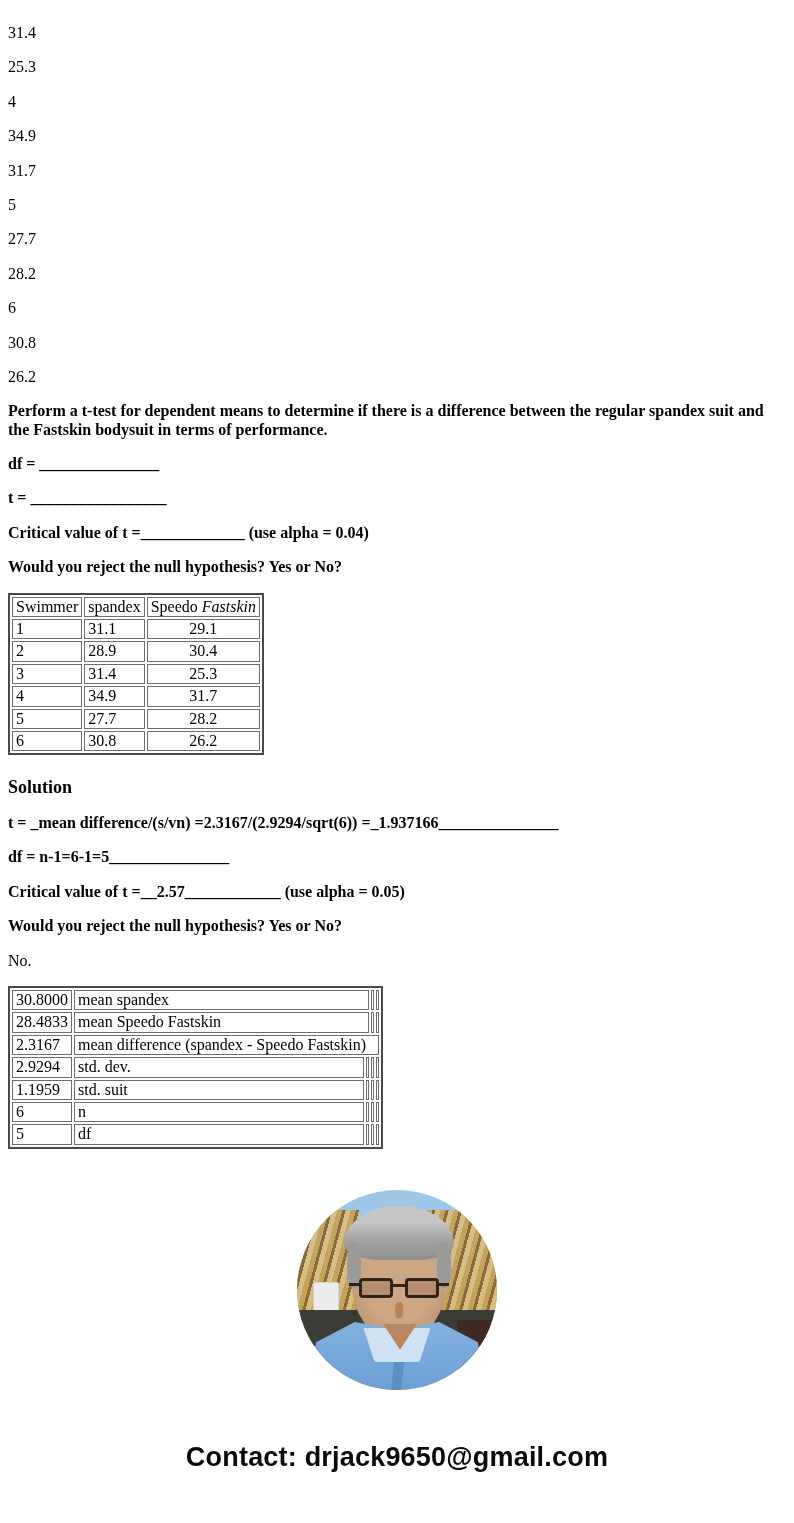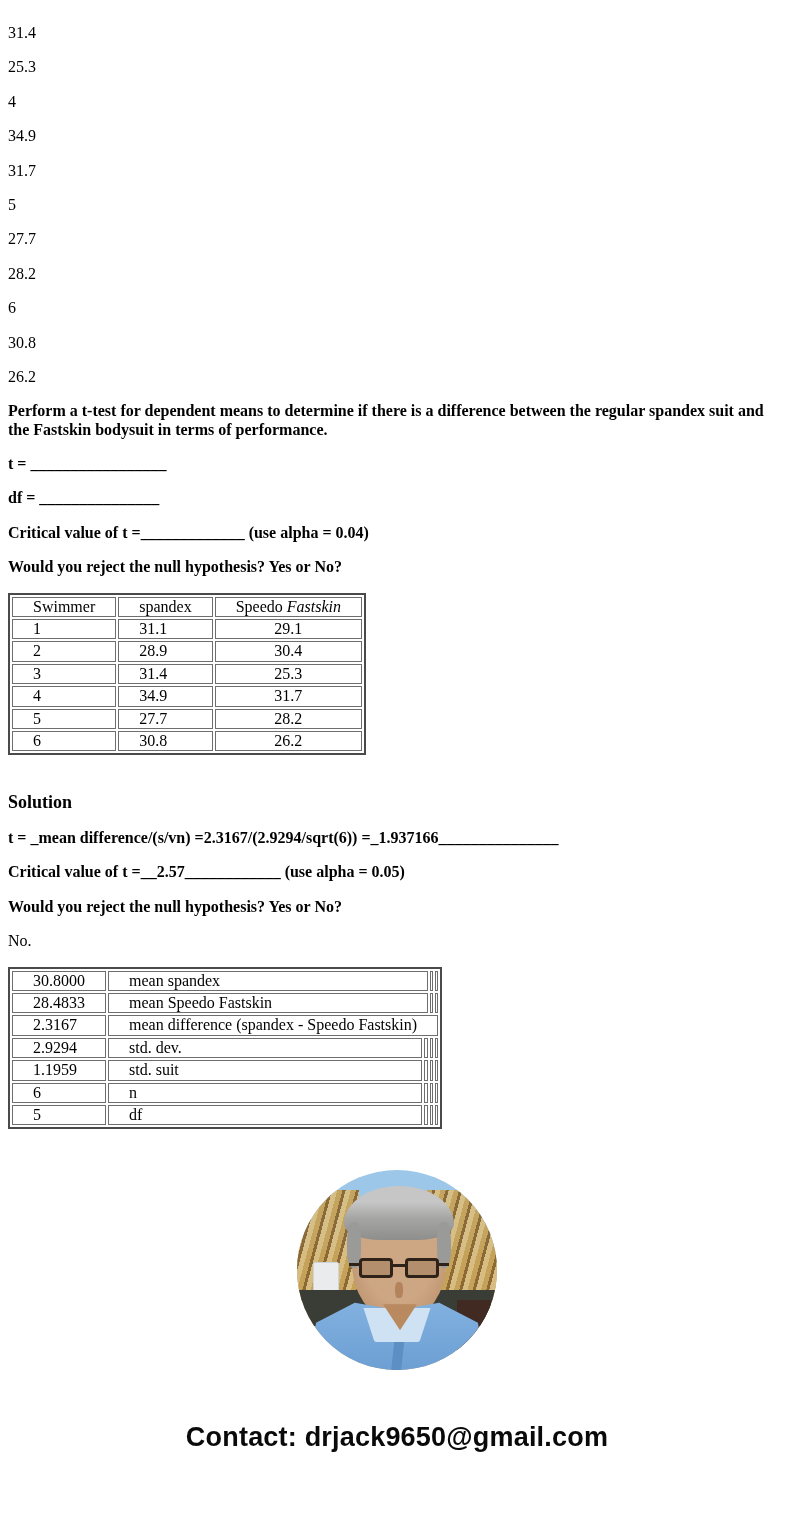--- a/index.html
+++ b/index.html
@@ -18,38 +18,38 @@
 
   
   table {
     border-collapse: separate;
     border-spacing: 2px;
     border: 2px solid #4a4a4a;
     margin: 16px 0;
   }
   td, th {
     border: 1px solid #6e6e6e;
-    padding: 0 20px;
+    padding: 0 3px;
     height: 19px;
     font-weight: normal;
     text-align: left;
     white-space: nowrap;
     vertical-align: middle;
   }
   .swimmer-table td.c1 { width: 64px; }
   .swimmer-table td.c2 { width: 54px; }
   .swimmer-table td.c3 { width: 104px; text-align: center; }
   .summary-table td.v  { width: 58px; }
   .summary-table td.lbl{ width: 290px; }
   .summary-table td.filler { width: 3px; padding: 0; }
 
   h3.solution-heading {
     font-size: 18px;
     font-weight: bold;
-    margin: 37px 0 16px 0;
+    margin: 22px 0 16px 0;
   }
   .plain { font-weight: normal; }
   .ital { font-style: italic; }
 
   
   .avatar-wrap { width: 200px; margin: 41px auto 0 auto; }
   .avatar {
     position: relative;
     width: 200px; height: 200px;
     border-radius: 50%;
@@ -131,22 +131,22 @@
   <p>5</p>
   <p>27.7</p>
   <p>28.2</p>
   <p>6</p>
   <p>30.8</p>
   <p>26.2</p>
 </div>
 
 <div>
   <p class="bold">Perform a t-test for dependent means to determine if there is a difference between the regular spandex suit and the Fastskin bodysuit in terms of performance.</p>
+  <p class="bold">df = _______________</p>
   <p class="bold">t = _________________</p>
-  <p class="bold">df = _______________</p>
   <p class="bold">Critical value of t =_____________ (use alpha = 0.04)</p>
   <p class="bold">Would you reject the null hypothesis? Yes or No?</p>
 
   <table class="swimmer-table">
     <tbody>
       <tr>
         <td class="c1">Swimmer</td>
         <td class="c2">spandex</td>
         <td class="c3"><span>Speedo </span><span class="ital">Fastskin</span></td>
       </tr>
@@ -180,20 +180,21 @@
         <td class="c2">30.8</td>
         <td class="c3">26.2</td>
       </tr>
     </tbody>
   </table>
 </div>
 
 <div>
   <h3 class="solution-heading">Solution</h3>
   <p class="bold">t = _mean difference/(s/vn) =2.3167/(2.9294/sqrt(6)) =_1.937166_______________</p>
+  <p class="bold">df = n-1=6-1=5_______________</p>
   <p class="bold">Critical value of t =__2.57____________ (use alpha = 0.05)</p>
   <p class="bold">Would you reject the null hypothesis? Yes or No?</p>
   <p class="plain">No.</p>
 
   <table class="summary-table">
     <tbody>
       <tr>
         <td class="v">30.8000</td>
         <td class="lbl" colspan="2">mean spandex</td>
         <td class="filler"></td>

